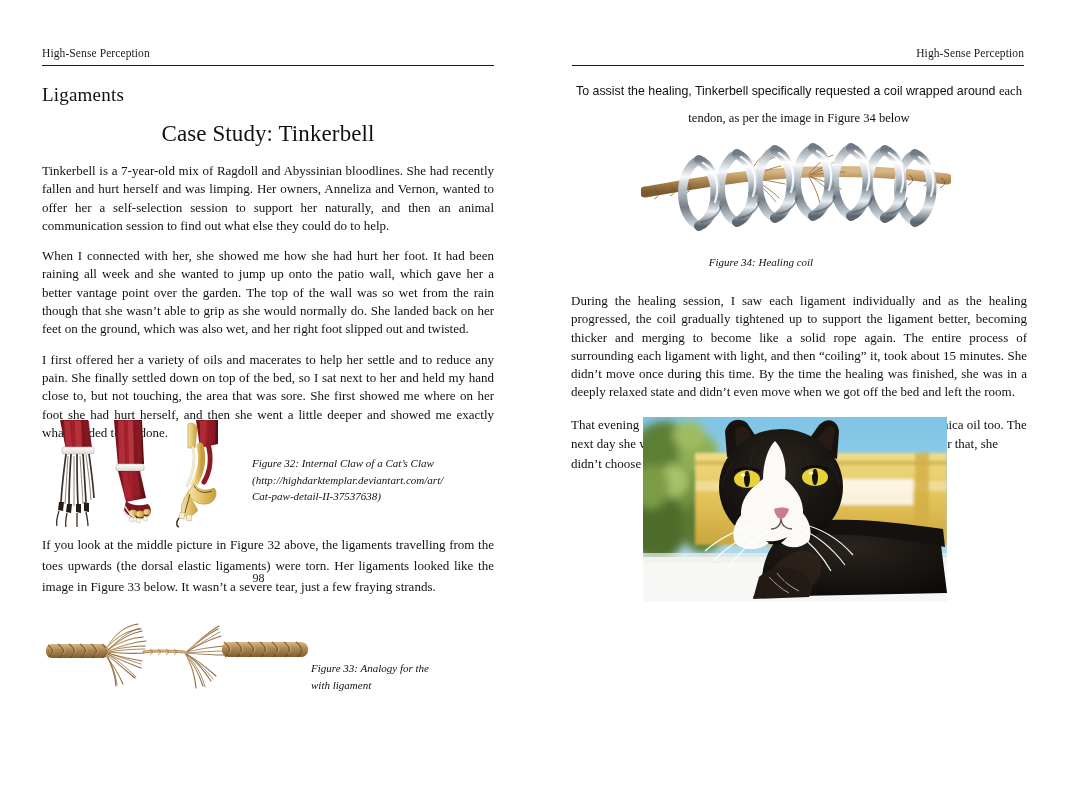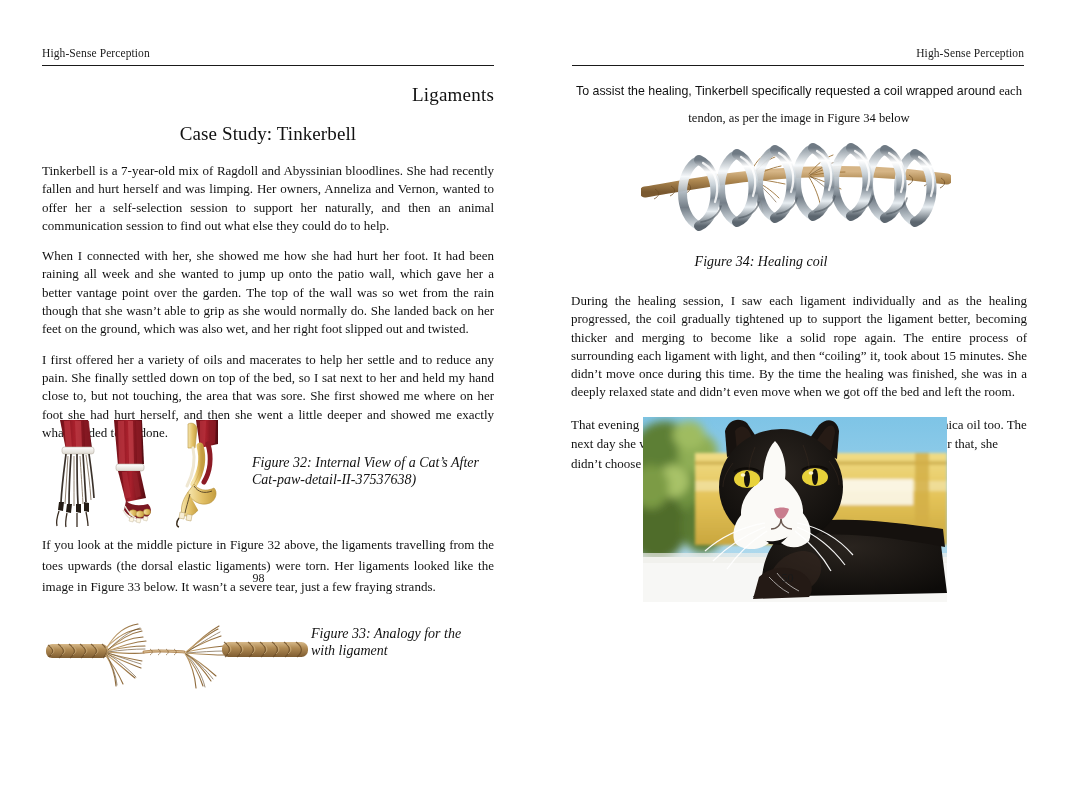--- a/index.html
+++ b/index.html
@@ -55,27 +55,27 @@
     position: absolute;
     top: 78px;
     left: 42px;
     width: 452px;
   }
   .page-right .col { left: 38px; width: 456px; }
 
   h1.chapter {
     font-size: 19px;
     font-weight: 400;
-    text-align: right;
+    text-align: left;
     margin: 5px 0 0 0;
     line-height: 24px;
     letter-spacing: .2px;
   }
   h2.casestudy {
-    font-size: 19px;
+    font-size: 23px;
     font-weight: 400;
     text-align: center;
     margin: 16px 0 0 0;
     line-height: 22px;
     letter-spacing: .1px;
   }
 
   p.body {
     font-size: 13px;
     line-height: 18.3px;
@@ -95,21 +95,21 @@
     text-align: center;
   }
   p.lead-sans .serif-tail {
     font-family: "Liberation Serif", "DejaVu Serif", serif;
     font-size: 12.6px;
   }
 
   .caption {
     font-family: "Liberation Serif", "DejaVu Serif", serif;
     font-style: italic;
-    font-size: 14px;
+    font-size: 11px;
     line-height: 16.5px;
   }
   .caption.center { text-align: center; }
 
   .folio {
     position: absolute;
     bottom: 38px;
     width: 100%;
     text-align: center;
     font-size: 12px;
@@ -137,21 +137,21 @@
   .rope-wrap {
     position: absolute;
     left: 46px;
     top: 618px;
     width: 262px;
     height: 72px;
   }
   .rope-caption {
     position: absolute;
     left: 311px;
-    top: 626px;
+    top: 660px;
     width: 190px;
   }
 
   
   .coil-wrap {
     position: absolute;
     left: 108px;
     top: 130px;
     width: 310px;
     height: 115px;
@@ -301,21 +301,22 @@
           <g fill="#f7edd4" stroke="#b49a5d" stroke-width=".5">
             <path d="M10 94 l5 1 l-1 6 l-5 -1 z"></path>
             <path d="M17 96 l5 1 l-1 6 l-5 -1 z"></path>
           </g>
           <path d="M9 100 C6 104 6 108 9 109" stroke="#3a2d1c" stroke-width="1.4" fill="none"></path>
         </g>
       </svg>
     </div>
 
     <div class="claw-caption caption">
-      <div>Figure 32: Internal View of a Cat’s After</div>
+      <div>Figure 32: Internal Claw of a Cat’s Claw</div>
+      <div>(http://highdarktemplar.deviantart.com/art/</div>
       <div>Cat-paw-detail-II-37537638)</div>
     </div>
 
     <div style="position:absolute; left:42px; top:534px; width:452px;">
       <p class="body" style="margin:0; line-height:21px;">If you look at the middle picture in Figure 32 above, the ligaments travelling from the toes upwards (the dorsal elastic ligaments) were torn. Her ligaments looked like the image in Figure 33 below. It wasn’t a severe tear, just a few fraying strands.</p>
     </div>
 
     <div class="rope-wrap">
       <svg width="262" height="72" viewBox="0 0 262 72" aria-hidden="true">
         <defs>

